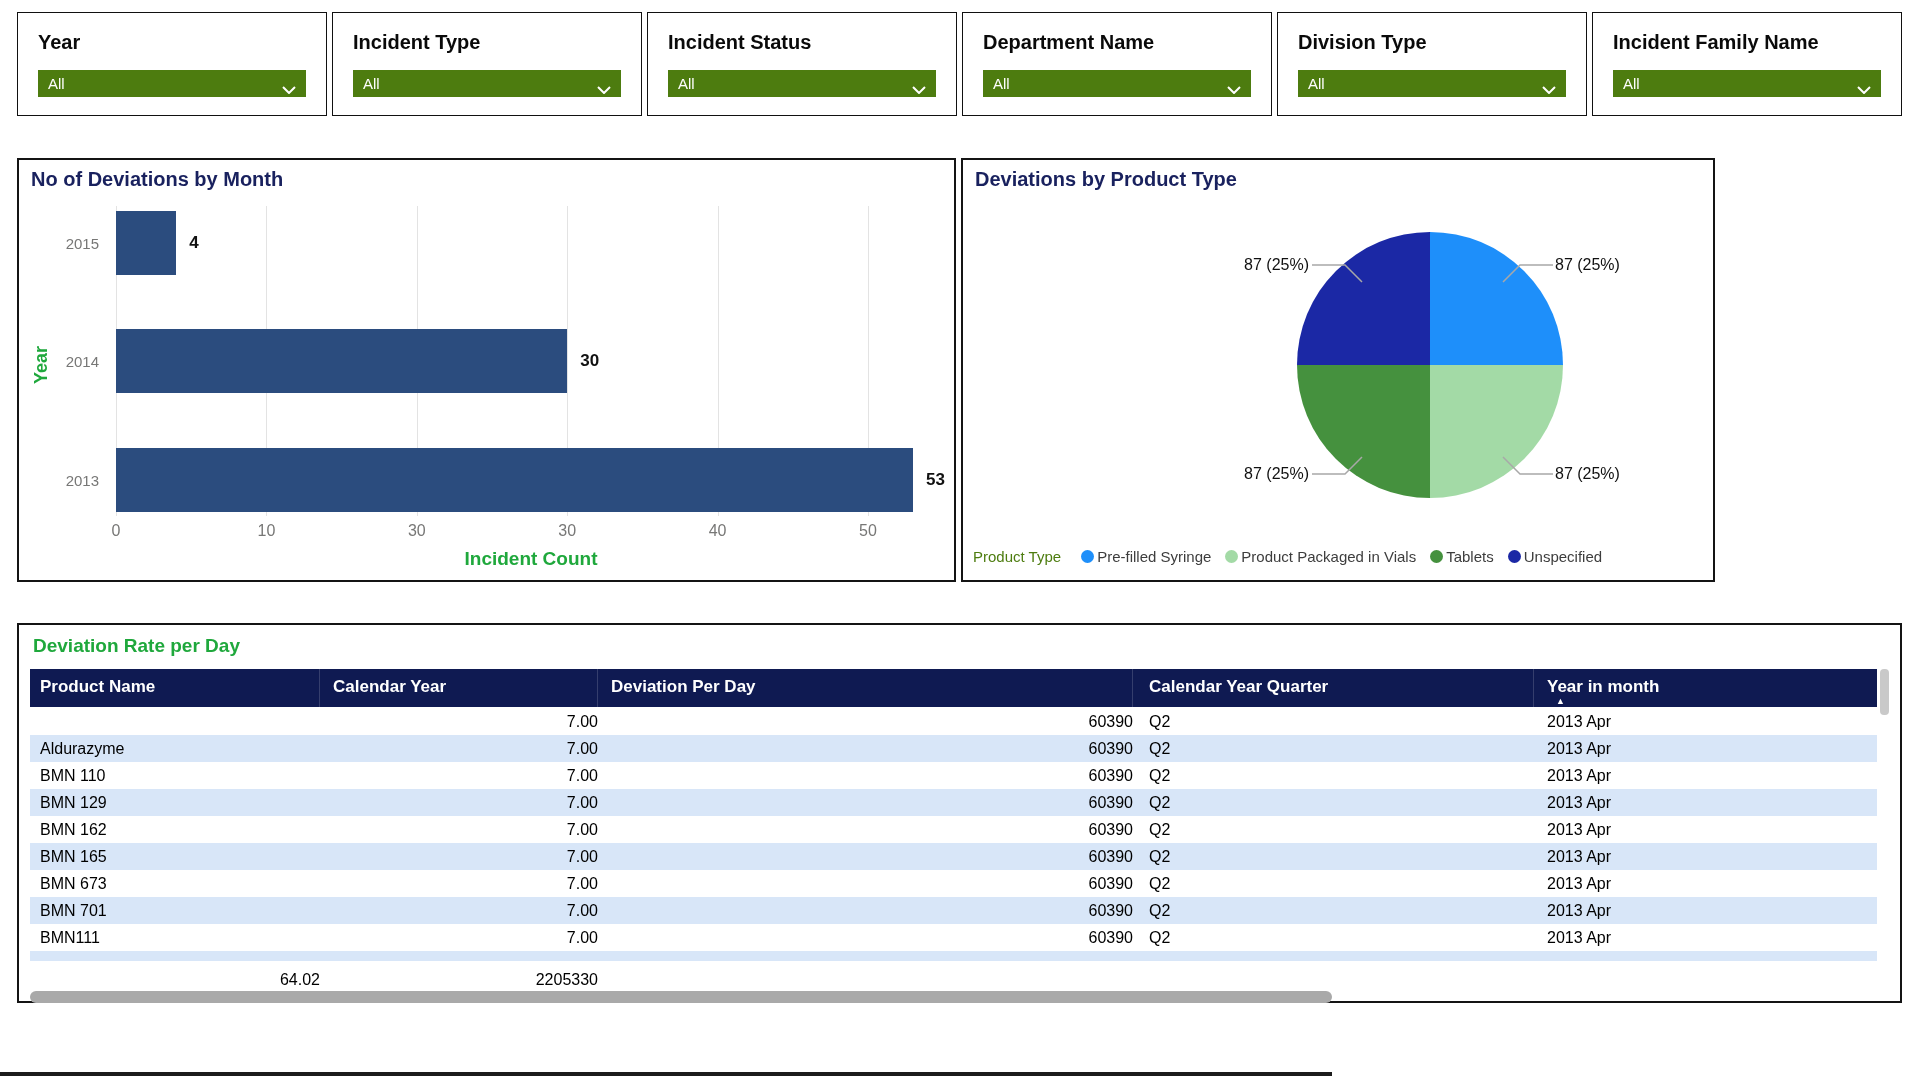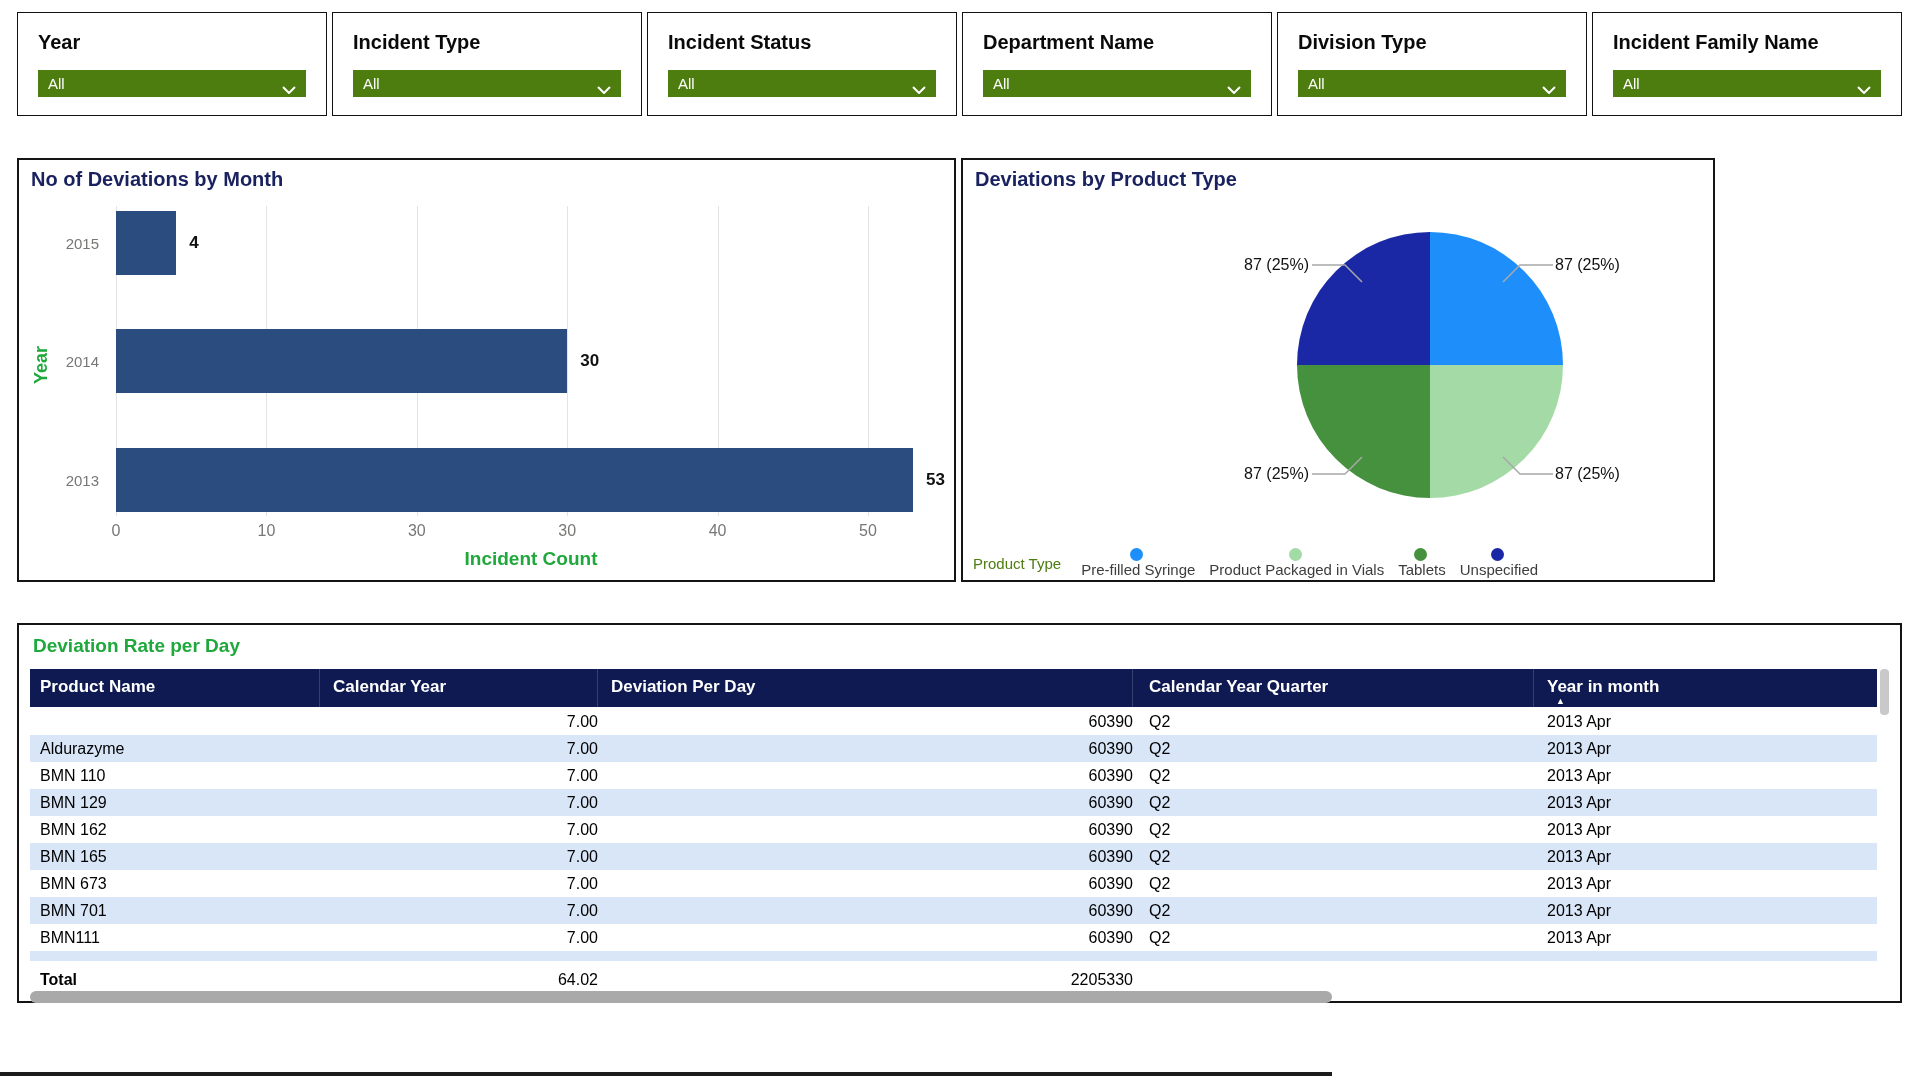--- a/index.html
+++ b/index.html
@@ -37,21 +37,21 @@
   .pie-panel { left:961px; top:158px; width:754px; height:424px; }
   #pie { position:absolute; left:334px; top:72px; width:266px; height:266px; border-radius:50%; cursor:pointer; }
   .callout { position:absolute; font-size:16px; color:#111; }
   .callout.tl { left:200px; top:96px;  width:146px; text-align:right; }
   .callout.tr { left:592px; top:96px;  width:146px; text-align:left; }
   .callout.bl { left:200px; top:305px; width:146px; text-align:right; }
   .callout.br { left:592px; top:305px; width:146px; text-align:left; }
   .lines { position:absolute; inset:0; pointer-events:none; }
   .legend { position:absolute; left:10px; top:388px; display:flex; align-items:center; font-size:15px; }
   .legend .lt { color:#4d7c0f; margin-right:20px; }
-  .legend-item { display:flex; align-items:center; margin-right:14px; cursor:pointer;flex-direction:column; }
+  .legend-item { display:flex; align-items:center; margin-right:14px; cursor:pointer; }
   .legend-dot { width:13px; height:13px; border-radius:50%; margin-right:3px; flex:none; }
   .legend-item span.lab { color:#3d3d3d; }
 
   
   .table-panel { left:17px; top:623px; width:1885px; height:380px; }
   .table-panel h2 { color:#1FA83C; font-size:19px; top:10px; left:14px; }
   .trow { display:grid; grid-template-columns:290px 278px 535px 401px 343px; width:1847px; }
   .thead { position:absolute; left:11px; top:44px; height:38px; background:#0F1A52; color:#fff;
            font-size:17px; font-weight:600; }
   .thead .cell { position:relative; padding-top:8px; border-right:1px solid rgba(255,255,255,0.16); cursor:pointer; }
@@ -269,21 +269,20 @@
       <div class="trow">
         <div class="c0">BMN111</div>
         <div class="c1">7.00</div>
         <div class="c2">60390</div>
         <div class="c3">Q2</div>
         <div class="c4">2013 Apr</div>
       </div>
     </div>
   <div class="sliver"></div>
   <div class="total-row trow">
-    <div class="c0">Total</div>
     <div class="c1">64.02</div>
     <div class="c2">2205330</div>
     <div class="c3"></div>
     <div class="c4"></div>
   </div>
   <div class="hscroll">
     <div class="hthumb"></div>
   </div>
   <div class="vscroll">
     <div class="vthumb"></div>

